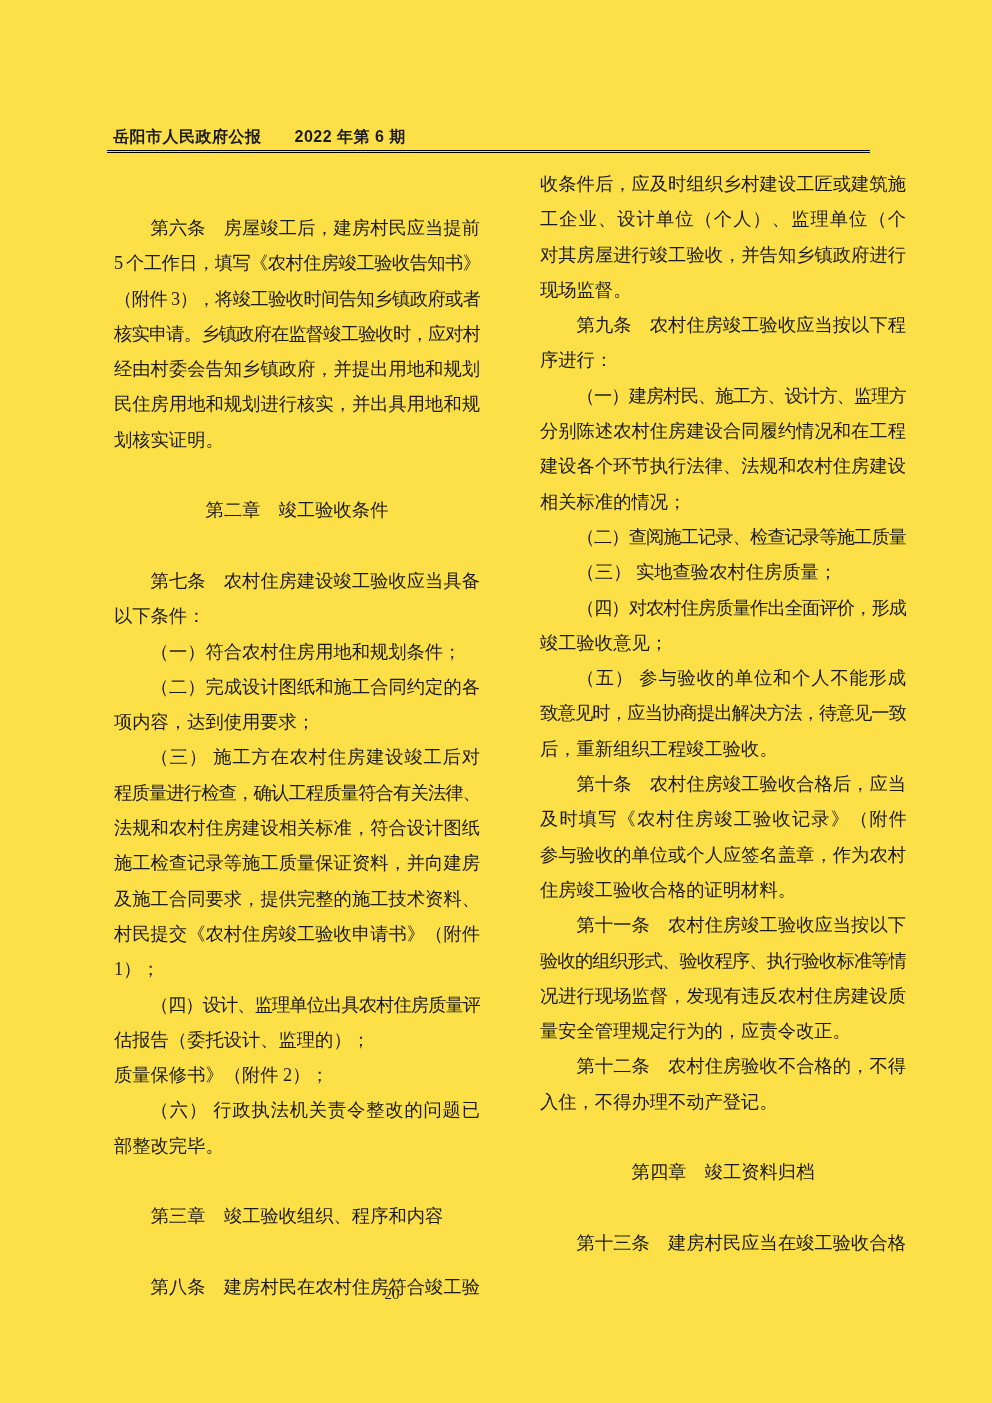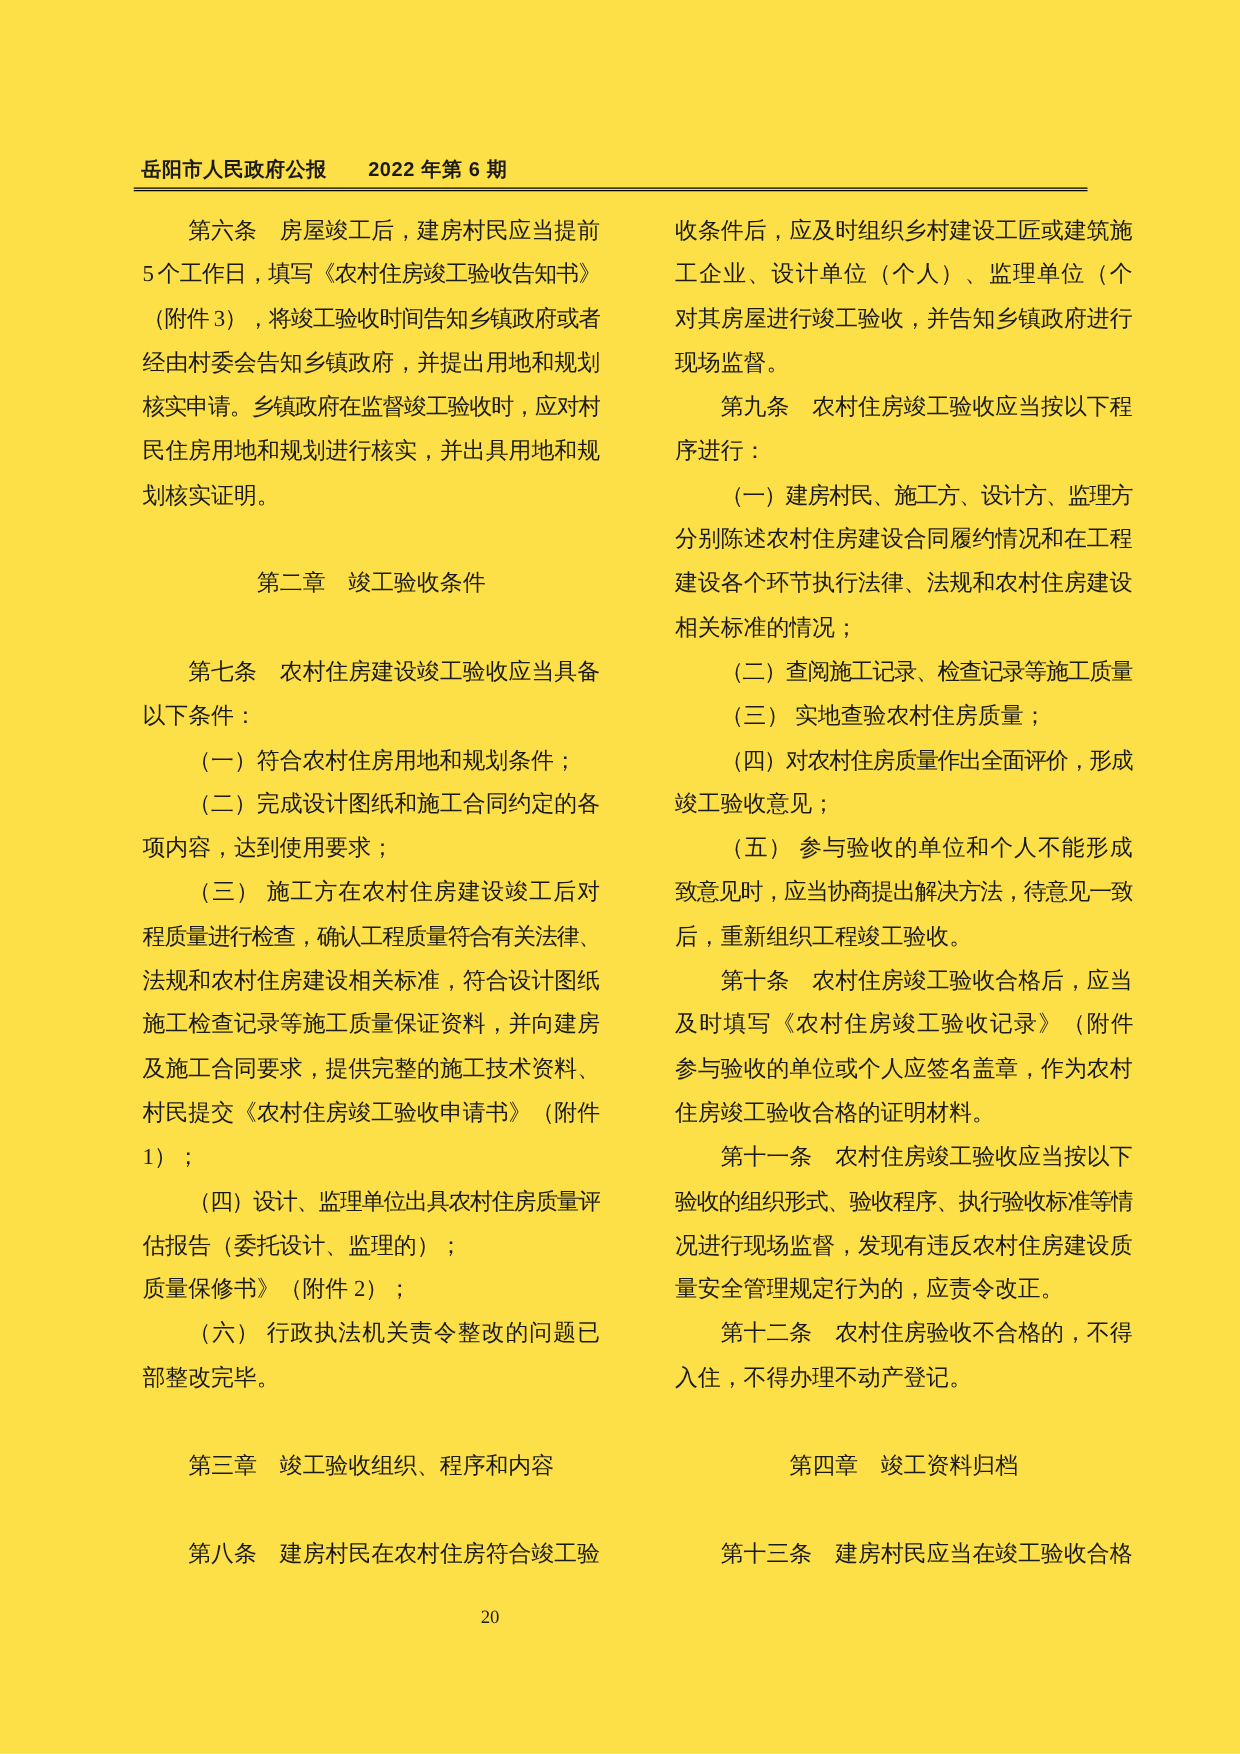--- a/index.html
+++ b/index.html
@@ -21,21 +21,21 @@
   }
   .header-rule{
     position:absolute;left:107px;top:150px;width:763px;
     height:1.2px;
     border-top:1.7px solid #000;
     border-bottom:1.7px solid #000;
   }
   .column{
     position:absolute;top:167px;width:366px;
   }
-  .col-left{left:114px;}
+  .col-left{left:114px;margin-top:44px;}
   .col-right{left:540px;}
   .line{
     height:35.3px;line-height:35.3px;
     font-size:18.3px;
     overflow:hidden;
   }
   .line.j,.line.jt,.line.i2j,.line.i2jt{
     text-align:justify;
     text-align-last:justify;
   }
@@ -51,22 +51,22 @@
 <body>
 
 <div class="page">
   <div class="header-title">岳阳市人民政府公报　　2022 年第 6 期</div>
   <div class="header-rule"></div>
 
   <div class="column col-left" id="col-left">
       <div class="line i2j">第六条　房屋竣工后，建房村民应当提前</div>
       <div class="line jt">5 个工作日，填写《农村住房竣工验收告知书》</div>
       <div class="line jt">（附件 3），将竣工验收时间告知乡镇政府或者</div>
+      <div class="line jt">核实申请。乡镇政府在监督竣工验收时，应对村</div>
       <div class="line j">经由村委会告知乡镇政府，并提出用地和规划</div>
-      <div class="line jt">核实申请。乡镇政府在监督竣工验收时，应对村</div>
       <div class="line j">民住房用地和规划进行核实，并出具用地和规</div>
       <div class="line p">划核实证明。</div>
       <div class="line blank"></div>
       <div class="line h">第二章　竣工验收条件</div>
       <div class="line blank"></div>
       <div class="line i2j">第七条　农村住房建设竣工验收应当具备</div>
       <div class="line p">以下条件：</div>
       <div class="line i2">（一）符合农村住房用地和规划条件；</div>
       <div class="line i2j">（二）完成设计图纸和施工合同约定的各</div>
       <div class="line p">项内容，达到使用要求；</div>

